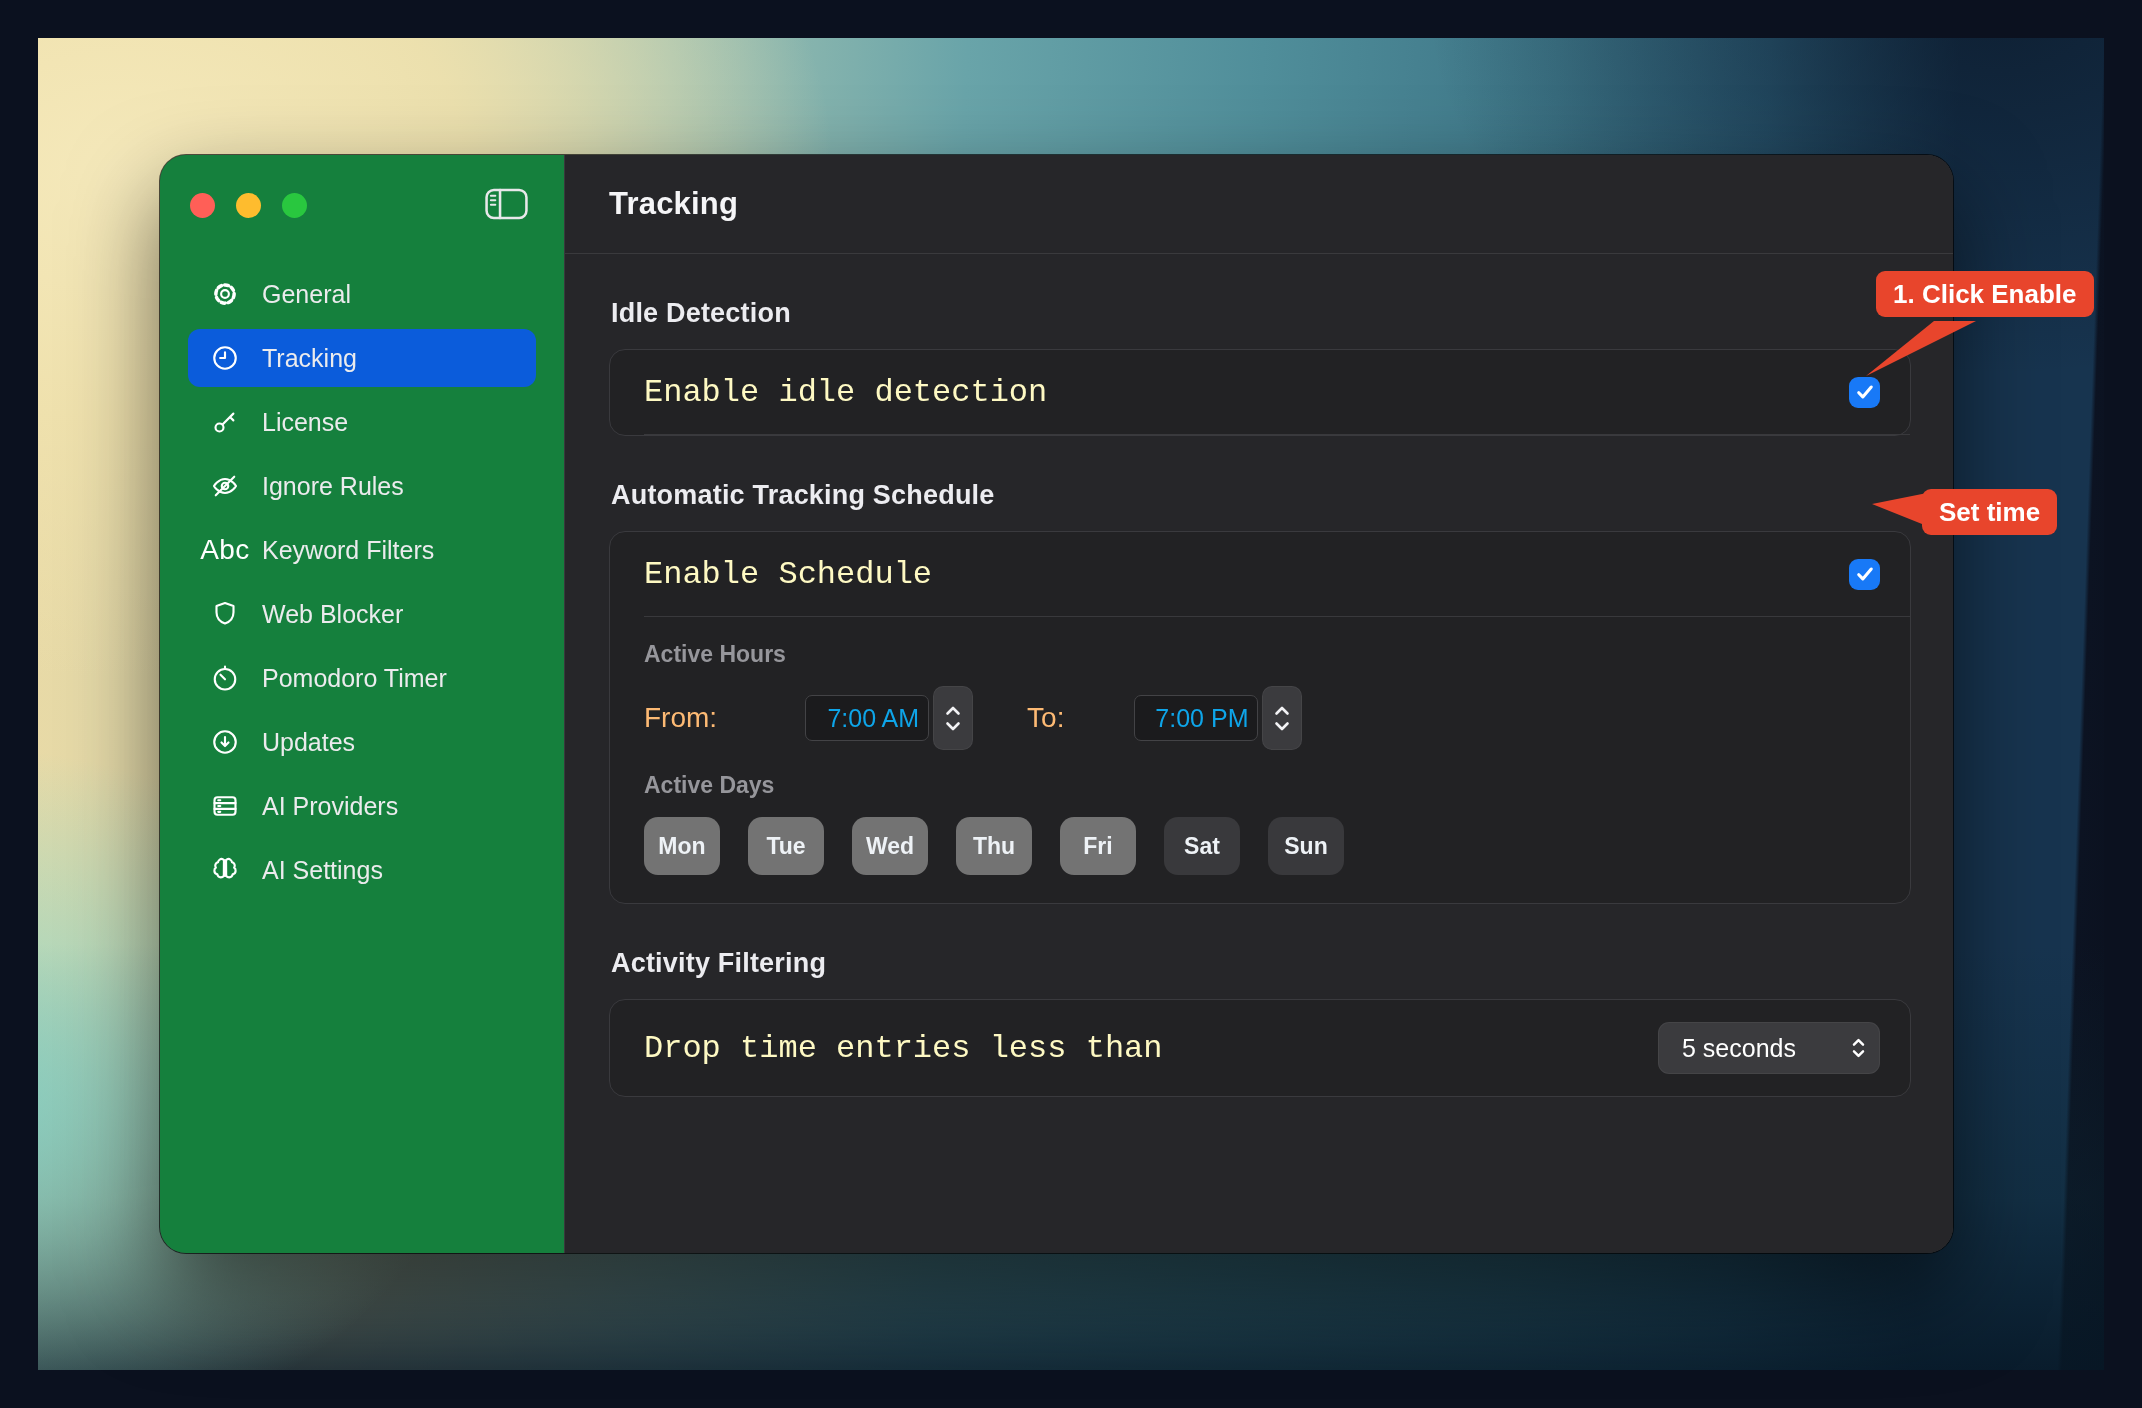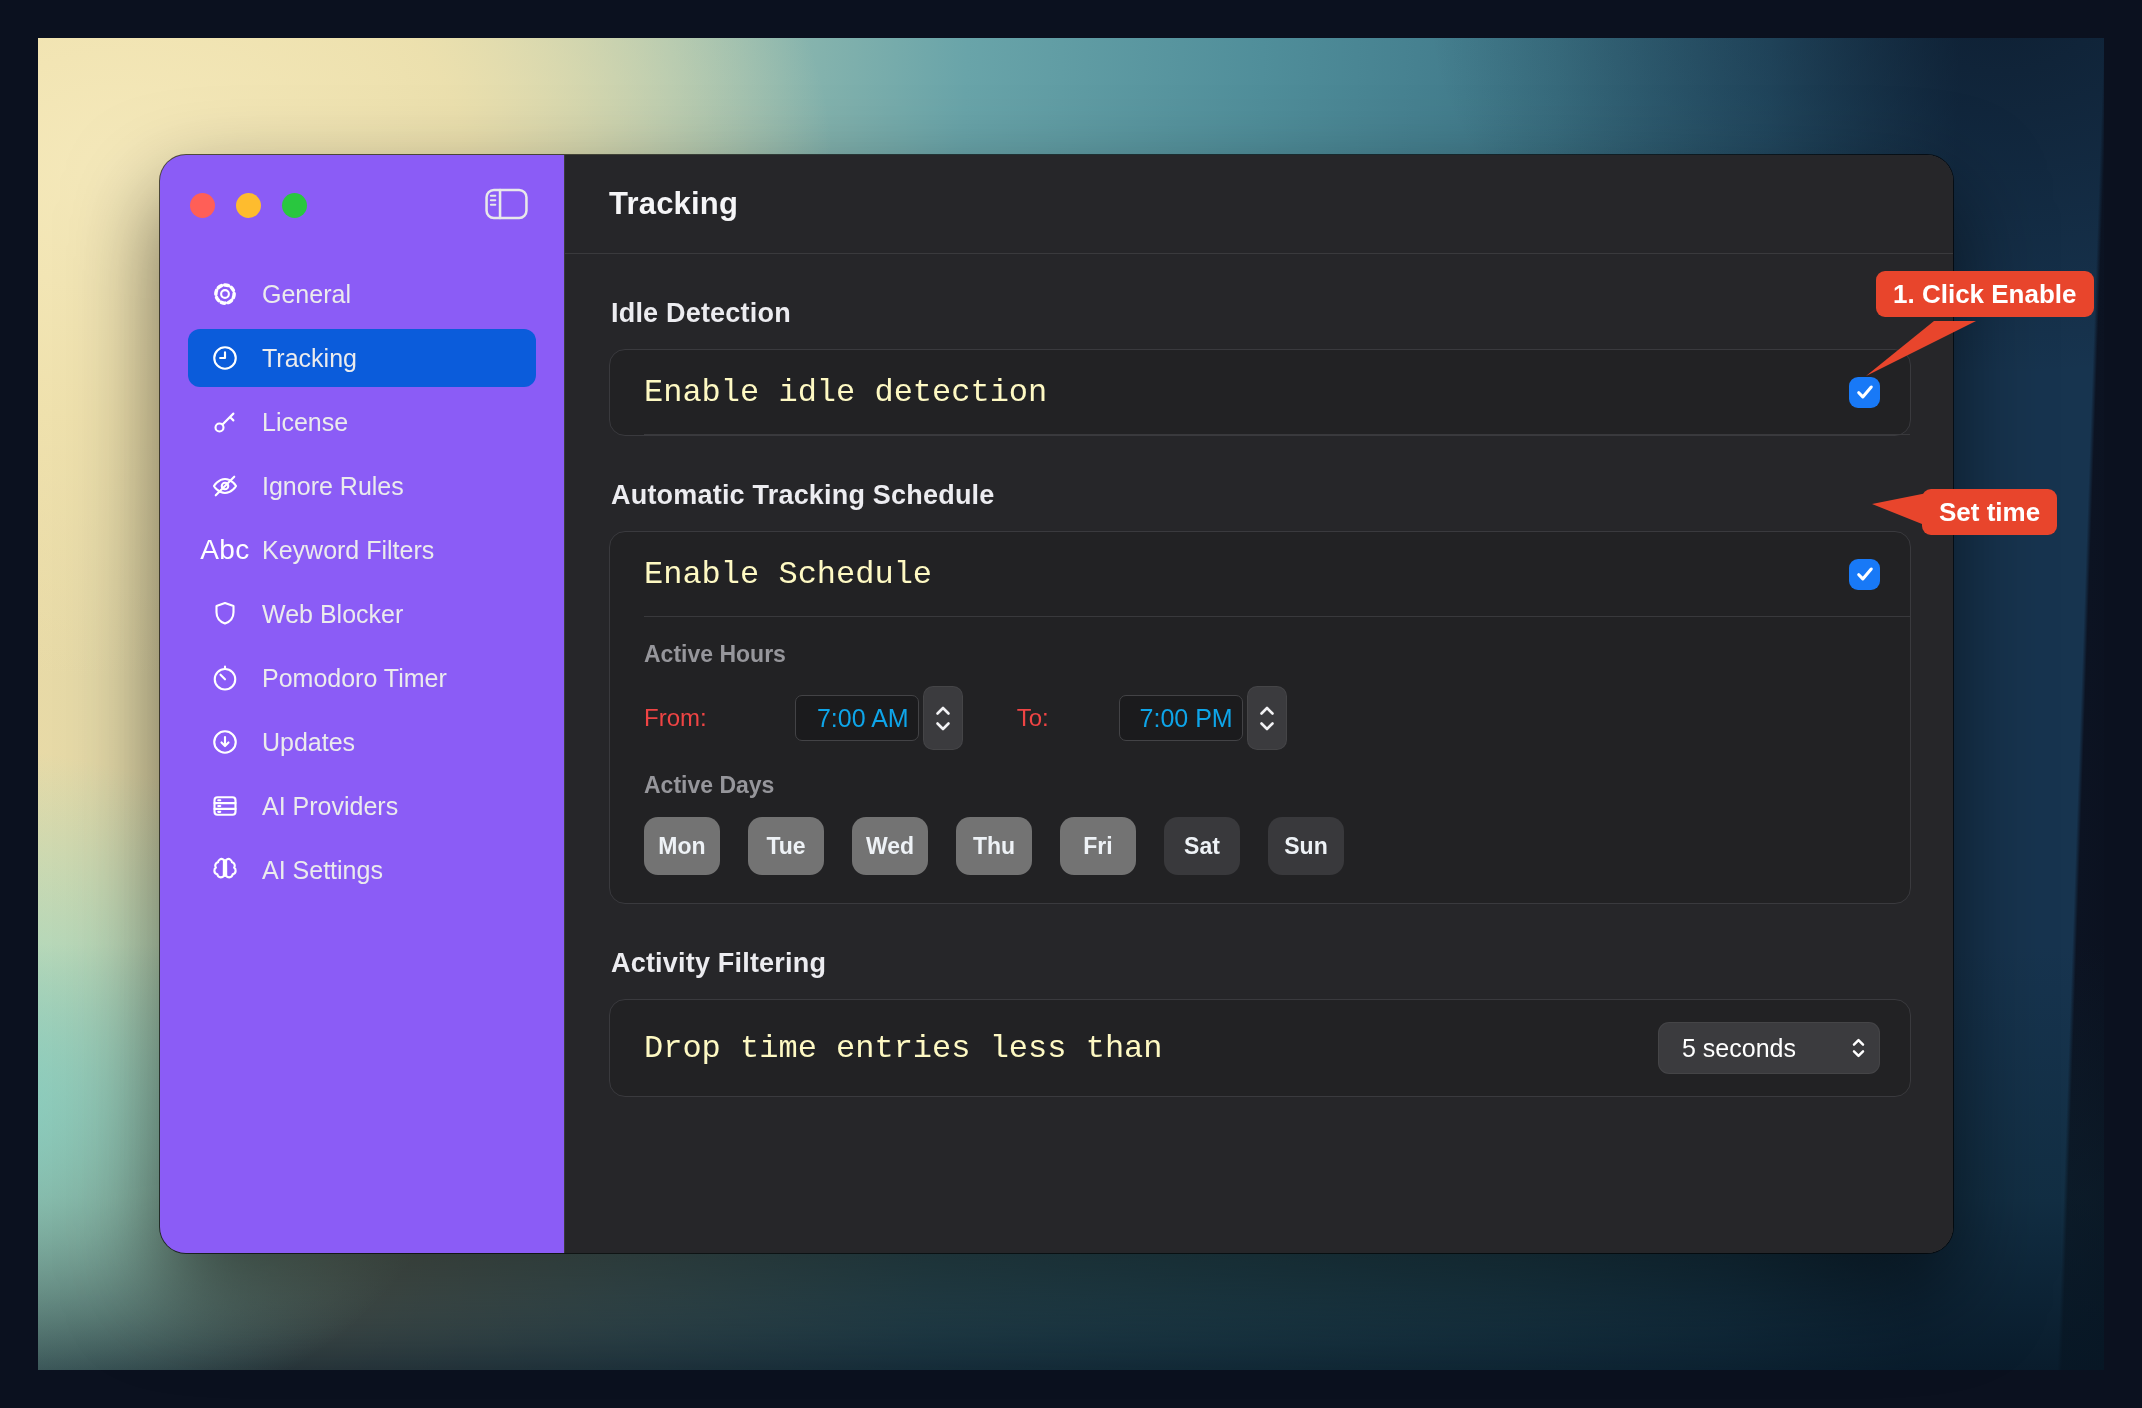--- a/index.html
+++ b/index.html
@@ -15,21 +15,21 @@
       linear-gradient(to top, rgba(7,24,38,0.85) 0%, rgba(11,38,50,0.40) 13%, rgba(11,38,50,0) 32%),
       linear-gradient(92deg, #e9daa6 0%, #d7d6ac 16%, #9fc1b1 30%, #69a4a9 44%, #508e9a 58%, #3d7587 72%, #2b5b75 82%, #17344f 91%, #17344f 97.8%, #0c1322 98%, #0b111f 100%);
   }
 
   
   .window { position:absolute; left:160px; top:155px; width:1793px; height:1098px;
     border-radius:26px; background:#262629; display:flex; overflow:hidden; z-index:1;
     box-shadow:0 0 0 1px rgba(0,0,0,0.65), inset 0 0 0 1px rgba(255,255,255,0.09), 0 38px 90px rgba(0,0,0,0.55); }
 
   
-  .sidebar { width:405px; min-width:405px; background:#8b5cf6; border-right:1px solid #39393c; display:flex; flex-direction:column; }
+  .sidebar { width:405px; min-width:405px; background:#15803d; border-right:1px solid #39393c; display:flex; flex-direction:column; }
   .titlebar { height:100px; display:flex; align-items:center; justify-content:space-between; padding:0 36px 0 30px; }
   .lights { display:flex; gap:21px; }
   .light { width:25px; height:25px; border-radius:50%; }
   .sidebar-toggle { background:none; border:none; cursor:pointer; display:flex; align-items:center; }
   .nav { padding:10px 28px; display:flex; flex-direction:column; gap:6px; }
   .nav-item { height:58px; border-radius:12px; display:flex; align-items:center; padding-left:20px; color:#ebebed; font-size:25px; cursor:default; }
   .nav-item .icn { width:34px; display:flex; justify-content:center; margin-right:20px; }
   .nav-item .abc { font-size:28px; color:#fff; letter-spacing:0.5px; }
   .nav-item.active { background:#0b5cdb; }
 
@@ -50,21 +50,21 @@
   .checkbox { width:31px; height:31px; border-radius:9px; background:#1879f7; display:flex; align-items:center; justify-content:center; }
   .checkbox svg { width:22px; height:22px; }
 
   .popup { min-width:222px; height:52px; background:#3b3b3e; border:none; border-radius:11px; color:#fff;
     font-size:25px; font-family:inherit; display:flex; align-items:center; justify-content:space-between;
     padding:0 13px 0 24px; cursor:default; box-shadow:inset 0 0 0 1px rgba(255,255,255,0.05); }
 
   .card-inner { padding:2px 34px 28px 34px; }
   .mini-label { font-size:23px; font-weight:700; color:#96969b; margin:22px 0 18px; }
   .time-row { display:flex; align-items:center; }
-  .time-label { font-size:24px; color:#ef4444; }
+  .time-label { font-size:28px; color:#fdba74; }
   .lbl-from { margin-right:88px; }
   .lbl-to { margin-left:54px; margin-right:70px; }
   .timefield { width:124px; height:46px; background:#1b1b1d; border:1px solid #434346; border-radius:7px;
     color:#0ea5e9; font-size:25px; font-family:inherit; text-align:right; padding-right:9px; margin-right:4px; }
   .stepper { width:40px; height:64px; background:#3b3b3e; border-radius:10px; display:flex; flex-direction:column;
     align-items:center; justify-content:center; gap:5px; box-shadow:inset 0 0 0 1px rgba(255,255,255,0.05); }
   .days-row { display:flex; gap:28px; margin-top:12px; }
   .day { width:76px; height:58px; border-radius:14px; border:none; font-family:inherit; font-size:23px; font-weight:700;
     color:#eef2f6; display:flex; align-items:center; justify-content:center; background:#39393c; cursor:default; }
   .day.active { background:#737373; }

